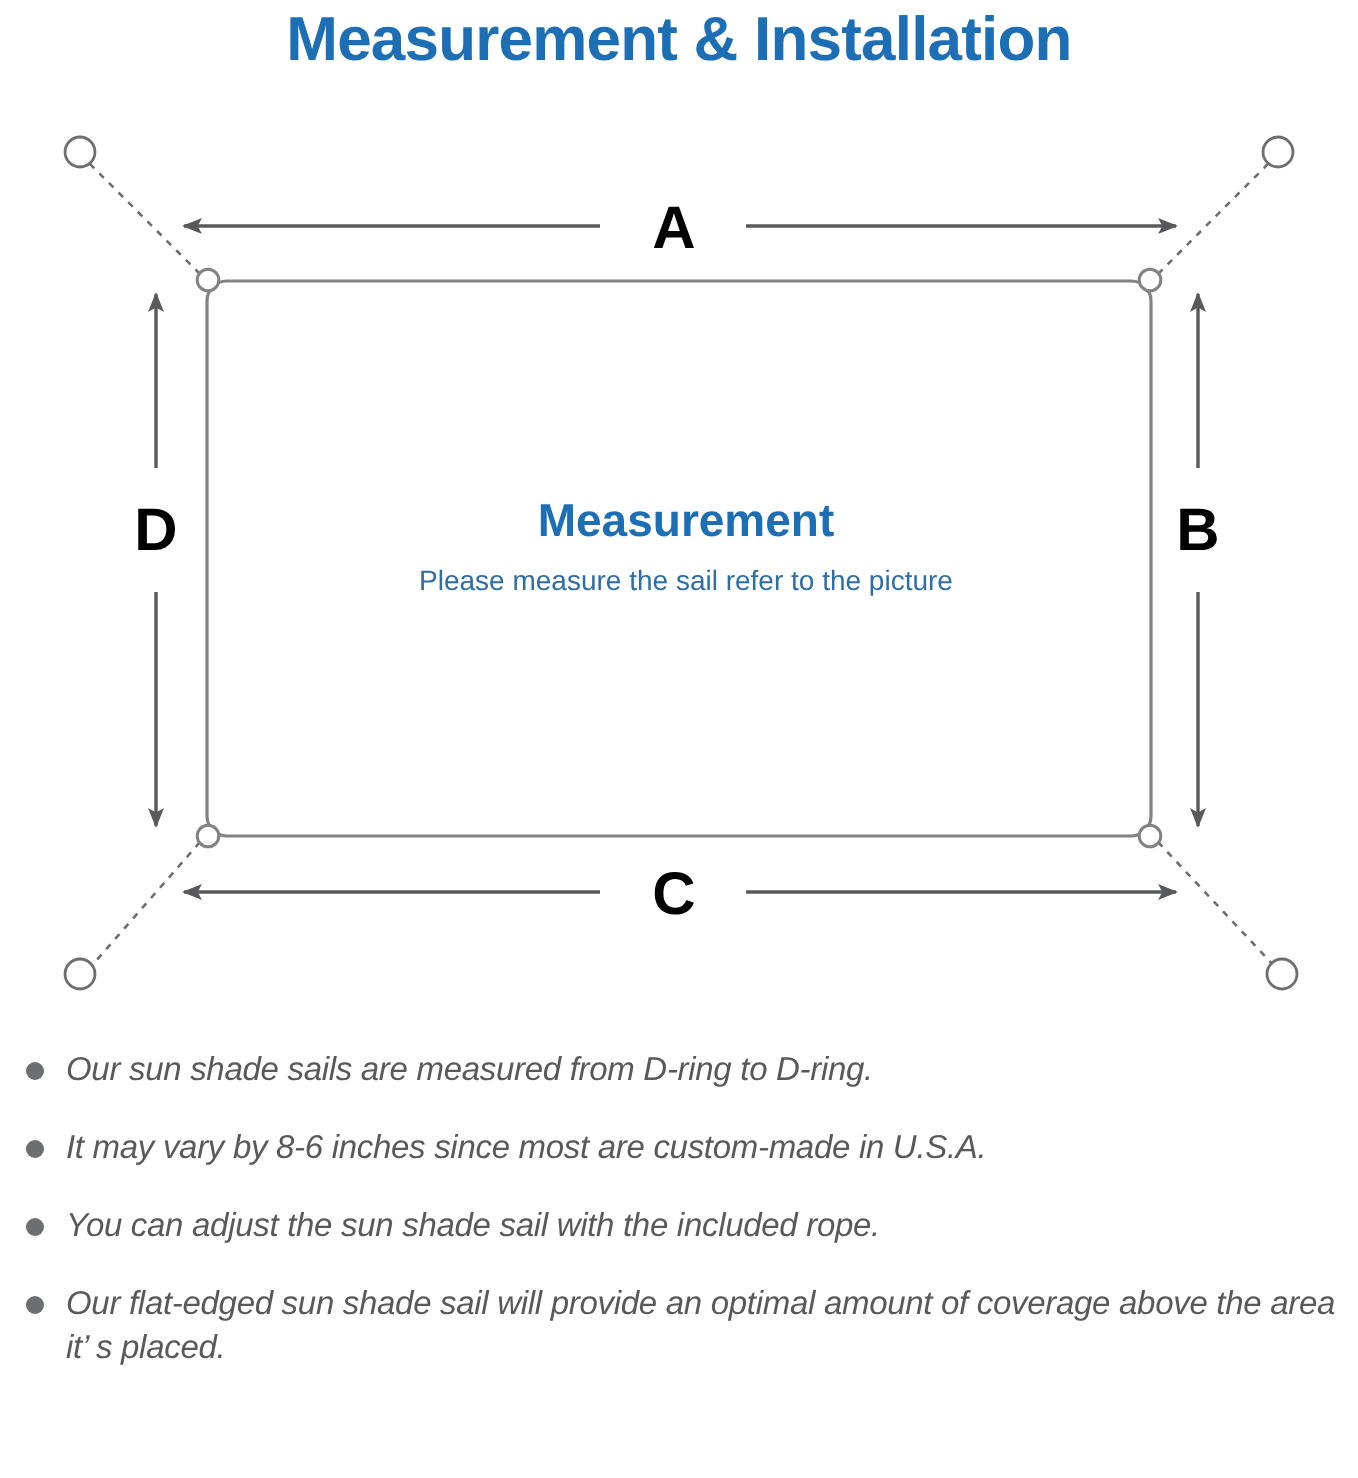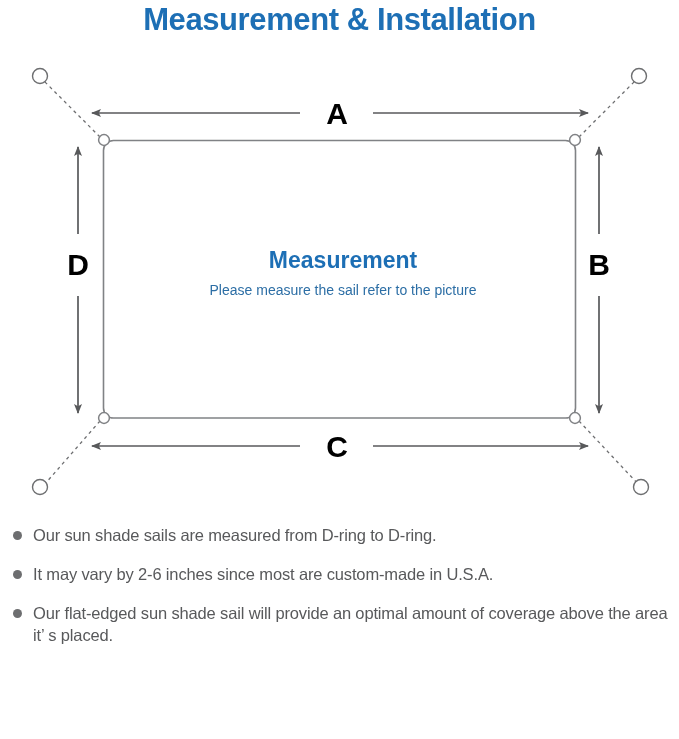--- a/index.html
+++ b/index.html
@@ -69,20 +69,21 @@
     left: 0;
     top: 524px;
     width: 679px;
   }
   .note-item {
     position: relative;
     display: flex;
     align-items: flex-start;
     margin: 0 0 17px 0;
     padding: 0 8px 0 13px;
+    font-style: italic;
   }
   .note-item:last-child { margin-bottom: 0; }
   .note-bullet {
     flex: 0 0 auto;
     width: 9px;
     height: 9px;
     border-radius: 50%;
     background: #6d6e70;
     margin-top: 7px;
     margin-right: 11px;
@@ -150,19 +151,23 @@
   </svg>
 </div>
 
 <div id="notes">
   <div class="note-item">
     <span class="note-bullet"></span>
     <span class="note-text">Our sun shade sails are measured from D-ring to D-ring.</span>
   </div>
   <div class="note-item">
     <span class="note-bullet"></span>
-    <span class="note-text">It may vary by 2-6 inches since most are custom-made in U.S.A.</span>
+    <span class="note-text">It may vary by 8-6 inches since most are custom-made in U.S.A.</span>
+  </div>
+  <div class="note-item">
+    <span class="note-bullet"></span>
+    <span class="note-text">You can adjust the sun shade sail with the included rope.</span>
   </div>
   <div class="note-item">
     <span class="note-bullet"></span>
     <span class="note-text">Our flat-edged sun shade sail will provide an optimal amount of coverage above the area it’ s placed.</span>
   </div>
 </div>
 
 </body></html>

